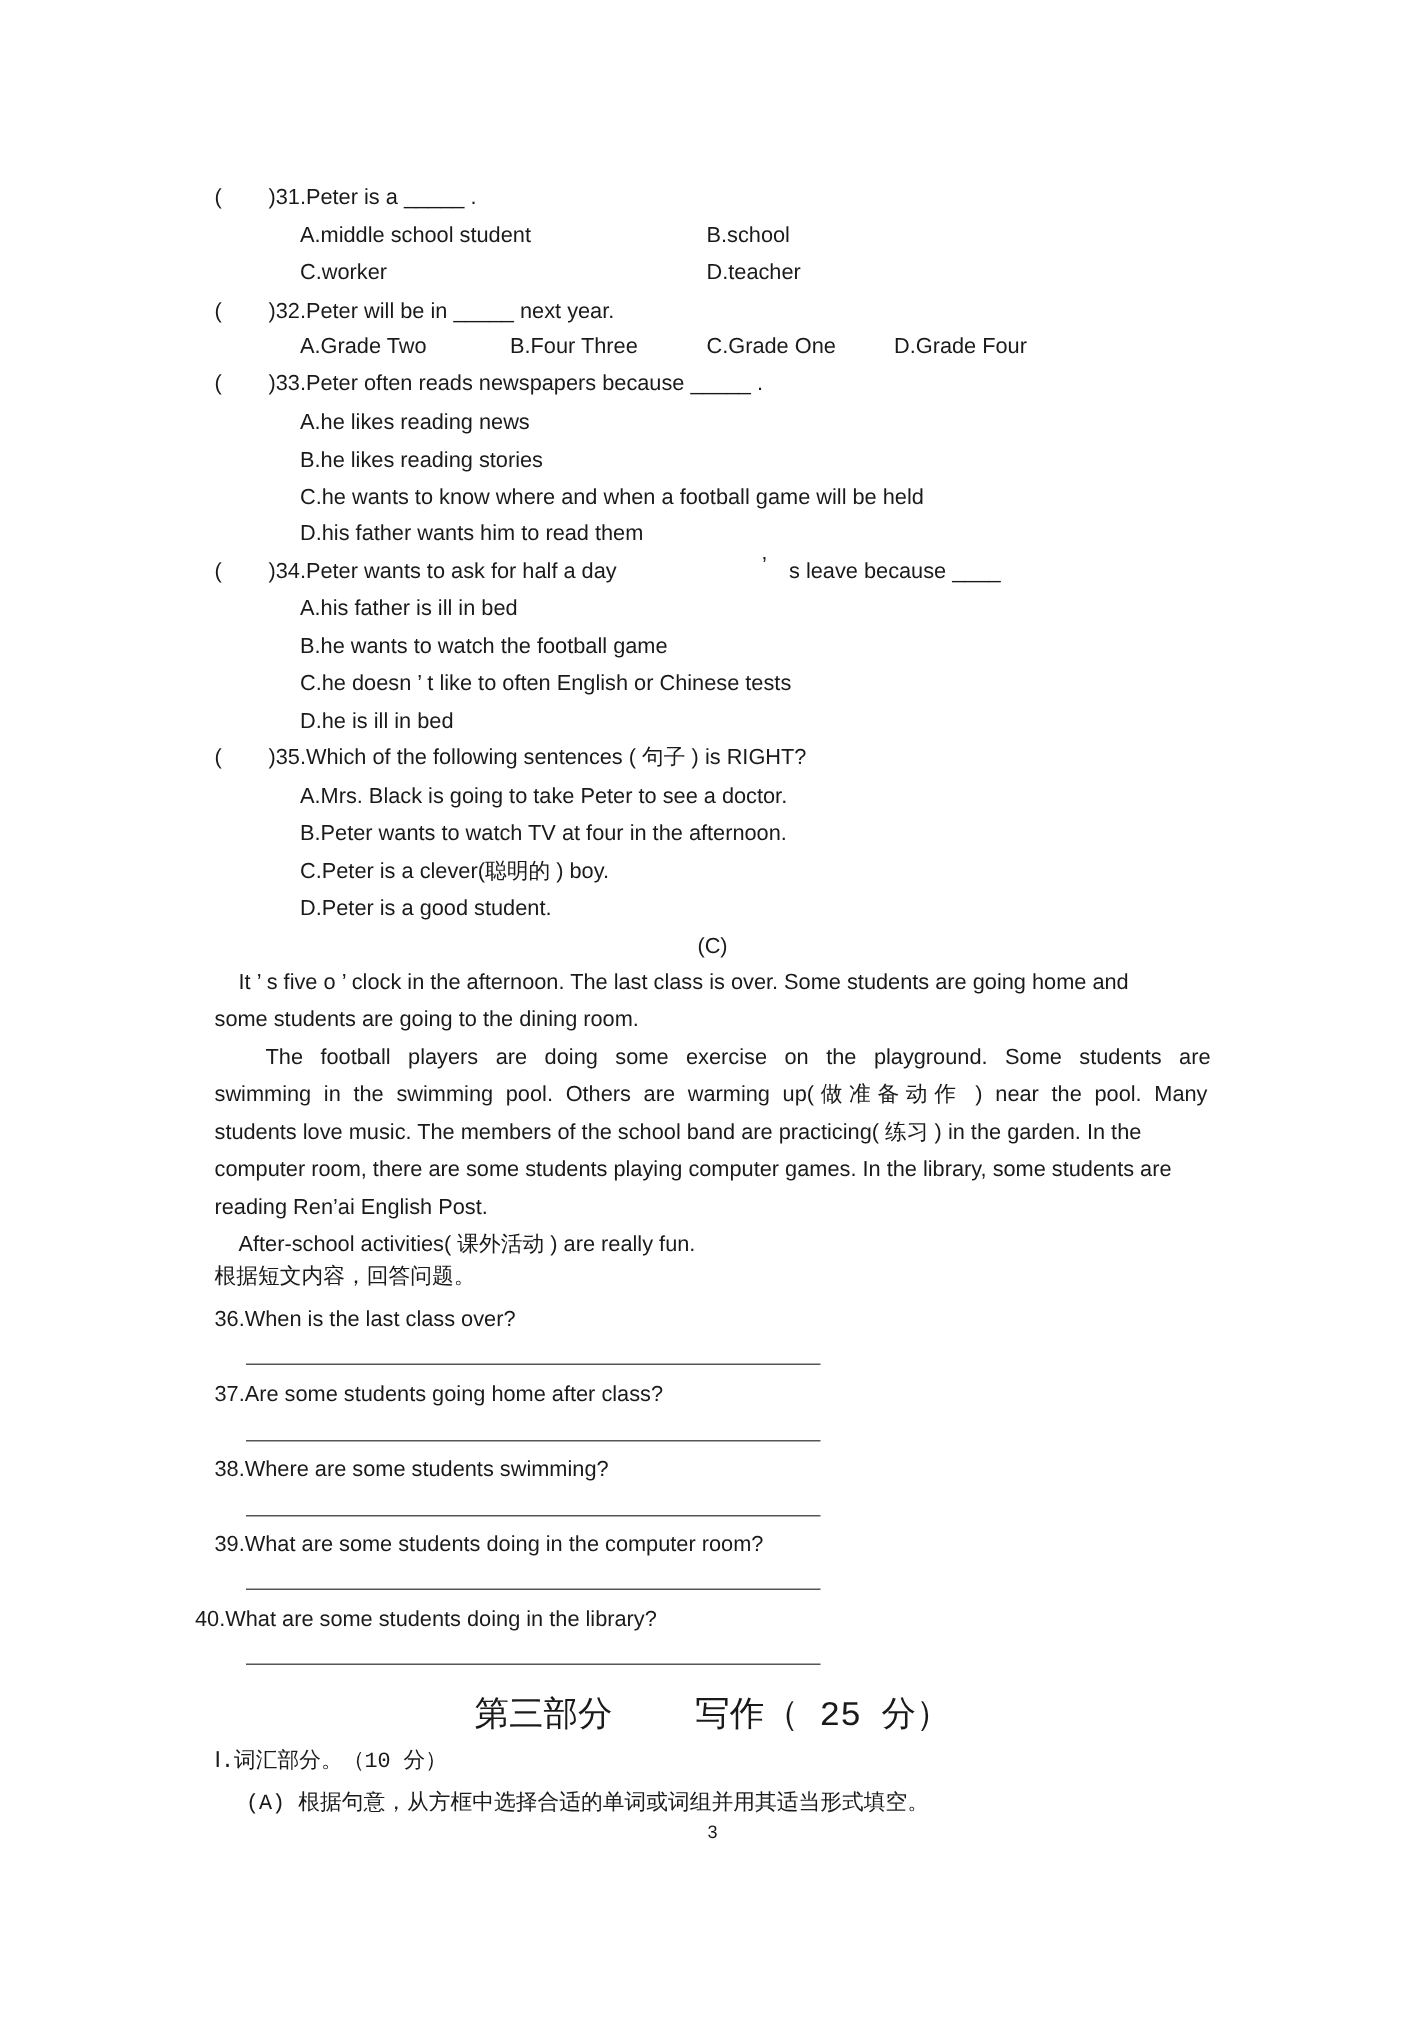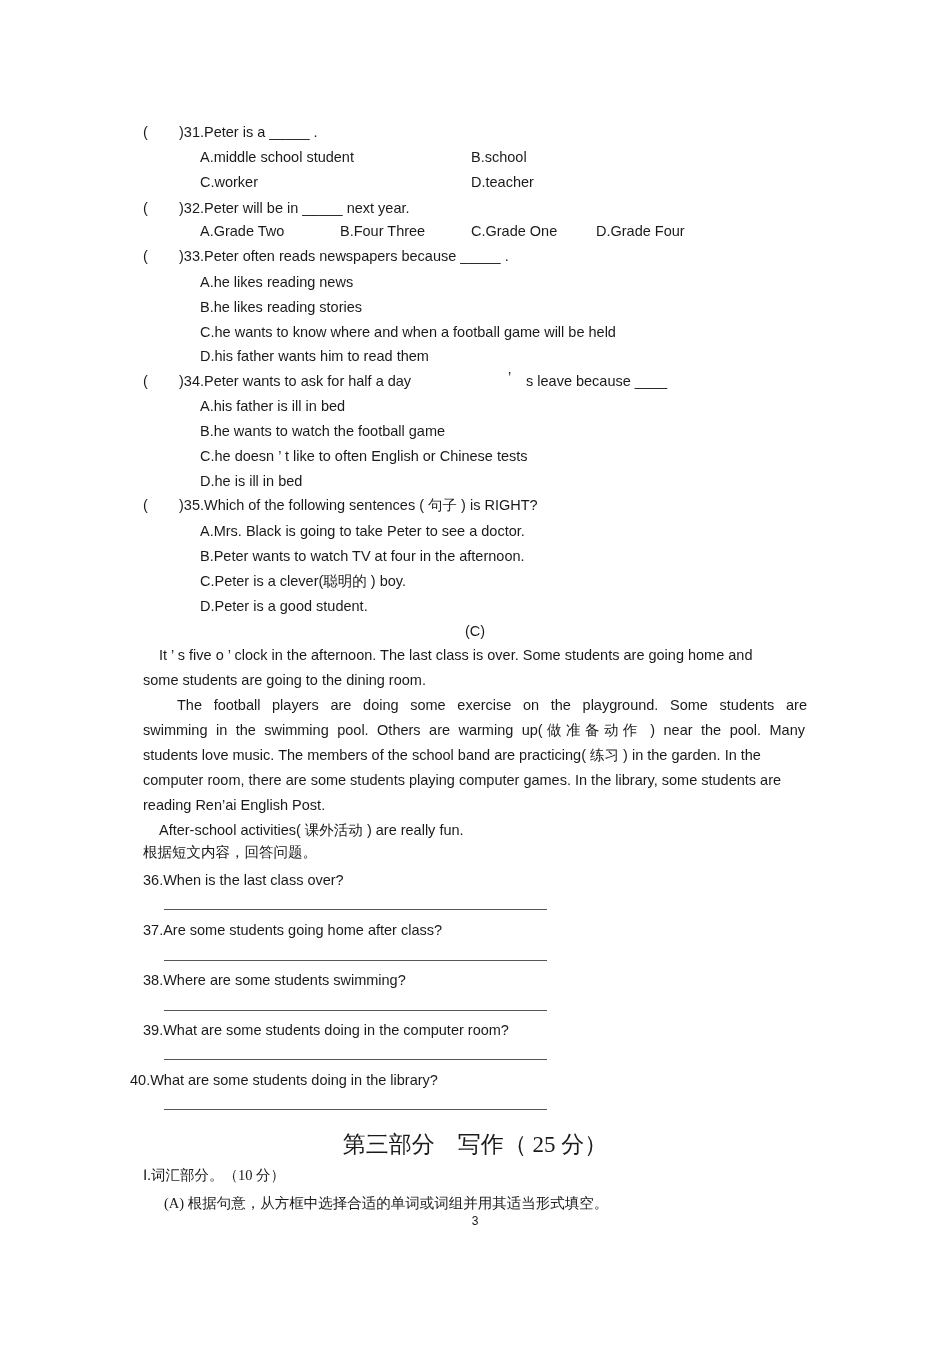--- a/index.html
+++ b/index.html
@@ -9,21 +9,21 @@
     color: #1a1a1a; font-size: 14.5px;
   }
   .abs { position: absolute; white-space: nowrap; line-height: 1; }
   .paren { left: 143px; }
   .qtext { left: 179px; }
   .opt { left: 200px; }
   .opt2 { left: 471px; }
   .para { left: 143px; width: 693px; }
   .indent { left: 159px; }
   .justify { text-align: justify; text-align-last: justify; white-space: normal; }
-  .cjk { font-family: Liberation Serif, serif; }
+  .cjk { font-family: Liberation Mono, monospace; }
   .blank-line {
     position: absolute; left: 164px; width: 383px; height: 0;
     border-bottom: 1px solid #555;
   }
   .center { left: 0; width: 950px; text-align: center; }
 </style>
 </head>
 <body>
 
 <div class="abs paren" style="top:125px">(</div>

